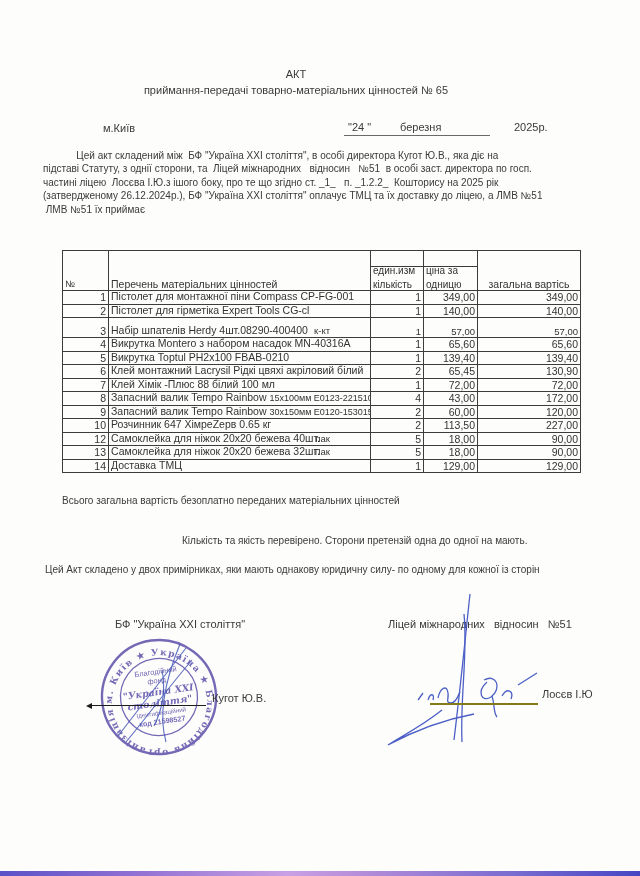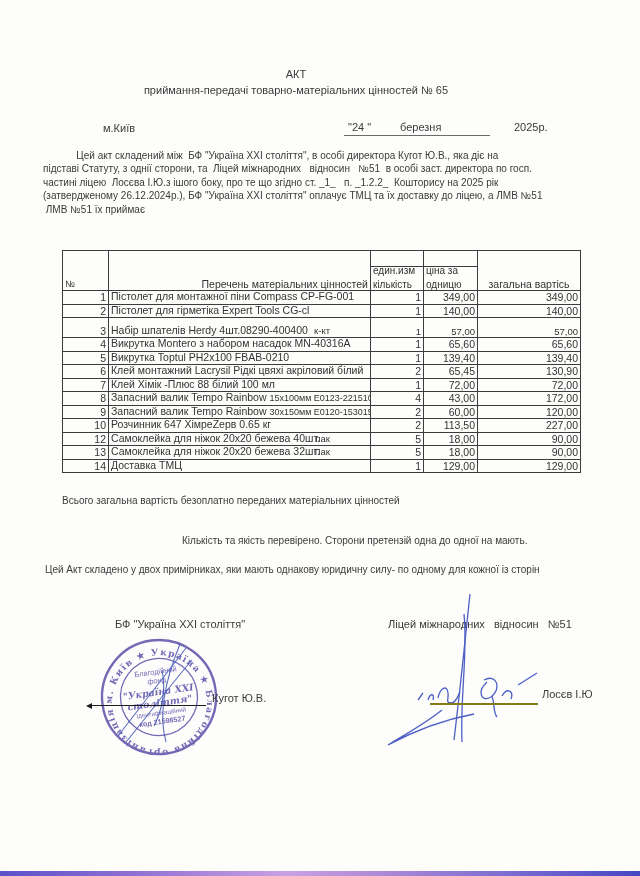--- a/index.html
+++ b/index.html
@@ -20,21 +20,21 @@
 
   
   .tbl-wrap{left:62px;top:250px;width:519px;}
   table.items{border-collapse:collapse;table-layout:fixed;width:518px;font-size:10.5px;color:#333;}
   table.items td,table.items th{
     border:1px solid #3c3c3c;padding:0 2px;overflow:hidden;white-space:nowrap;
     font-weight:normal;vertical-align:bottom;line-height:11.5px;
   }
   table.items thead th{height:31px;}
   th.h-num{vertical-align:top;text-align:left;font-size:9px;padding-top:1px;}
-  th.h-name{text-align:right;padding-bottom:3px;}
+  th.h-name{text-align:left;padding-bottom:3px;}
   th.h-two{vertical-align:top;text-align:left;font-size:10px;}
   th.h-two .l1{display:block;margin-top:14px;}
   th.h-two .l2{display:block;margin-top:2px;}
   th.h-total{text-align:center;padding-bottom:6px;}
   .subline{position:absolute;background:#3c3c3c;height:1px;left:309px;top:16px;width:107px;}
   tbody td{height:12px;}
   td.c-num{text-align:right;padding-right:1px;}
   td.c-name .unit{float:right;padding-right:38px;font-size:9.5px;}
   td.c-qty,td.c-price,td.c-total{text-align:right;padding-right:3px;}
   tr.tall td{height:19px;}

